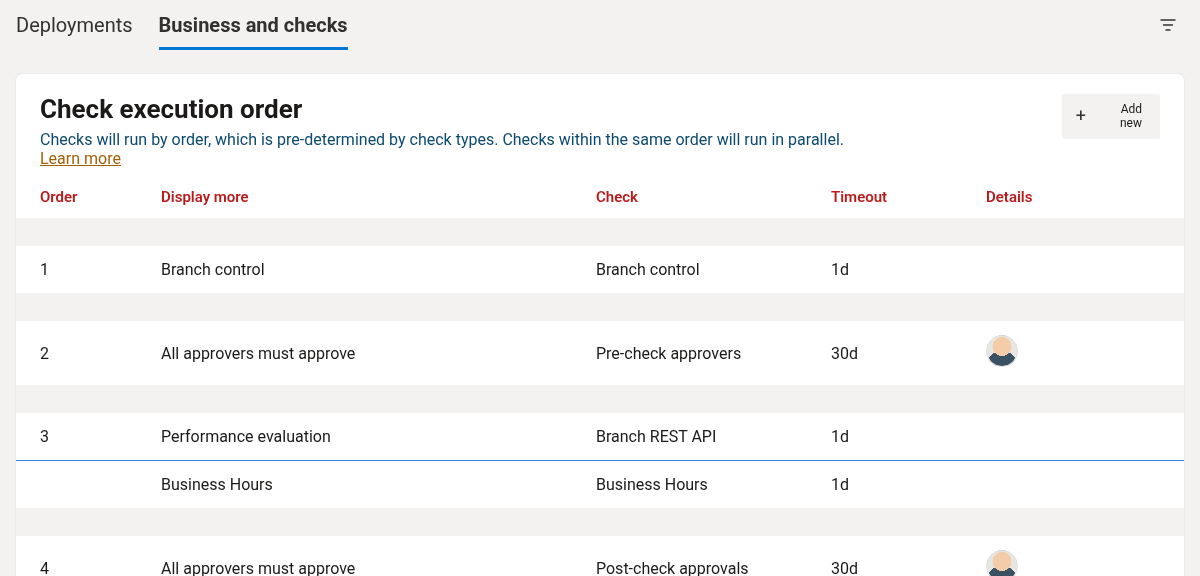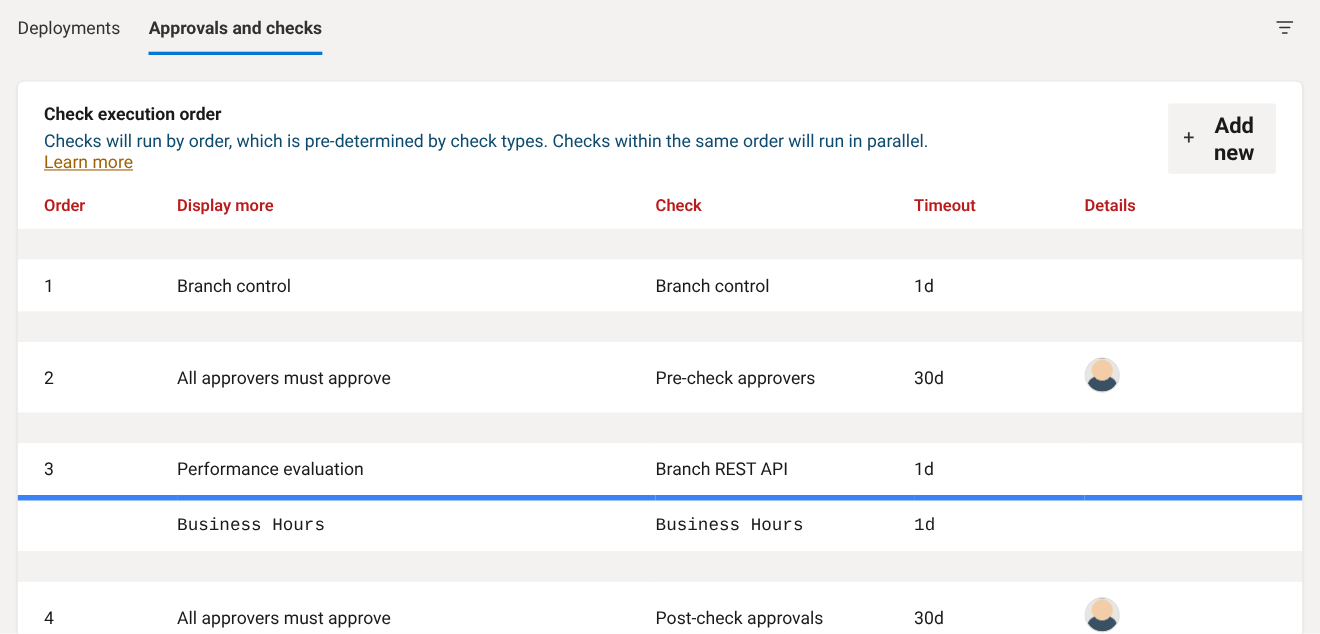--- a/index.html
+++ b/index.html
@@ -19,21 +19,21 @@
     padding: 0 16px;
     height: 50px;
   }
   .tabs {
     display: flex;
     align-items: center;
     gap: 26px;
     height: 100%;
   }
   .tab {
-    font-size: 16px;
+    font-size: 20px;
     color: #323130;
     cursor: pointer;
     height: 100%;
     display: flex;
     align-items: center;
     border-bottom: 3px solid transparent;
     padding-top: 3px;
   }
   .tab.active {
     font-weight: 700;
@@ -55,21 +55,21 @@
     overflow: hidden;
   }
   .card-header {
     display:flex;
     align-items:flex-start;
     justify-content:space-between;
     padding: 20px 24px 10px 24px;
   }
   .card-header-text { max-width: 940px; }
   .card-title {
-    font-size: 16px;
+    font-size: 26px;
     font-weight: 700;
     margin: 0 0 6px 0;
     color: #1b1a19;
   }
   .card-desc {
     font-size: 16px;
     color: #0c4a6e;
     margin: 0;
   }
   .learn-more {
@@ -85,21 +85,21 @@
     border:none;
     padding: 8px 18px 8px 14px;
     display:flex;
     align-items:center;
     gap:16px;
     cursor:pointer;
     font: inherit;
     border-radius:2px;
   }
   .add-new-btn .plus { font-size:18px; color:#323130; line-height:1; }
-  .add-new-btn .lbl { font-size:20px; font-weight:700; color:#1b1a19; text-align:center; line-height:1.2; max-width:40px; }
+  .add-new-btn .lbl { font-size:12px; font-weight:400; color:#1b1a19; text-align:right; line-height:1.2; max-width:40px; }
 
   .table { width:100%; border-collapse:collapse; }
   .thead-row th {
     text-align:left;
     font-weight:600;
     font-size:15px;
     color:#b91c1c;
     padding: 10px 0 12px 0;
   }
   .col-order   { width: 145px; padding-left:24px !important; }
@@ -111,39 +111,39 @@
   tbody tr.data-row { background:#fff; }
   tbody tr.spacer   { background:#f3f2f1; height:10px; }
   tbody td {
     font-size:16px;
     color:#1b1a19;
     padding: 14px 0;
     vertical-align: middle;
   }
   tbody td.col-order { padding-left:24px; }
   tbody td.col-details { padding-right:24px; }
-  tr.thin-border td { border-top:5px solid #3b82f6;font-family:Liberation Mono, monospace; }
+  tr.thin-border td { border-top:1px solid #3b82f6; }
 
   .avatar {
     width:32px; height:32px; border-radius:50%;
     background: radial-gradient(circle at 50% 35%, #f2cda8 0%, #f2cda8 38%, transparent 39%),
                 radial-gradient(circle at 50% 100%, #3a5163 0%, #3a5163 45%, transparent 46%),
                 linear-gradient(#e8e6e3,#e8e6e3);
     border:1px solid #e1dfdd;
     display:inline-block;
   }
   .truncate { overflow:hidden; text-overflow:ellipsis; white-space:nowrap; max-width:140px; display:inline-block; }
 </style>
 </head>
 <body>
 
 <div class="topbar">
   <div class="tabs">
     <div class="tab">Deployments</div>
-    <div class="tab active">Approvals and checks</div>
+    <div class="tab active">Business and checks</div>
   </div>
   <div class="filter-btn">
     <svg viewBox="0 0 16 16" fill="none" stroke="currentColor" stroke-width="1.4" stroke-linecap="round">
       <line x1="1" y1="3" x2="15" y2="3"></line>
         <line x1="3.5" y1="8" x2="12.5" y2="8"></line>
         <line x1="6" y1="13" x2="10" y2="13"></line>
     </svg>
   </div>
 </div>
 

